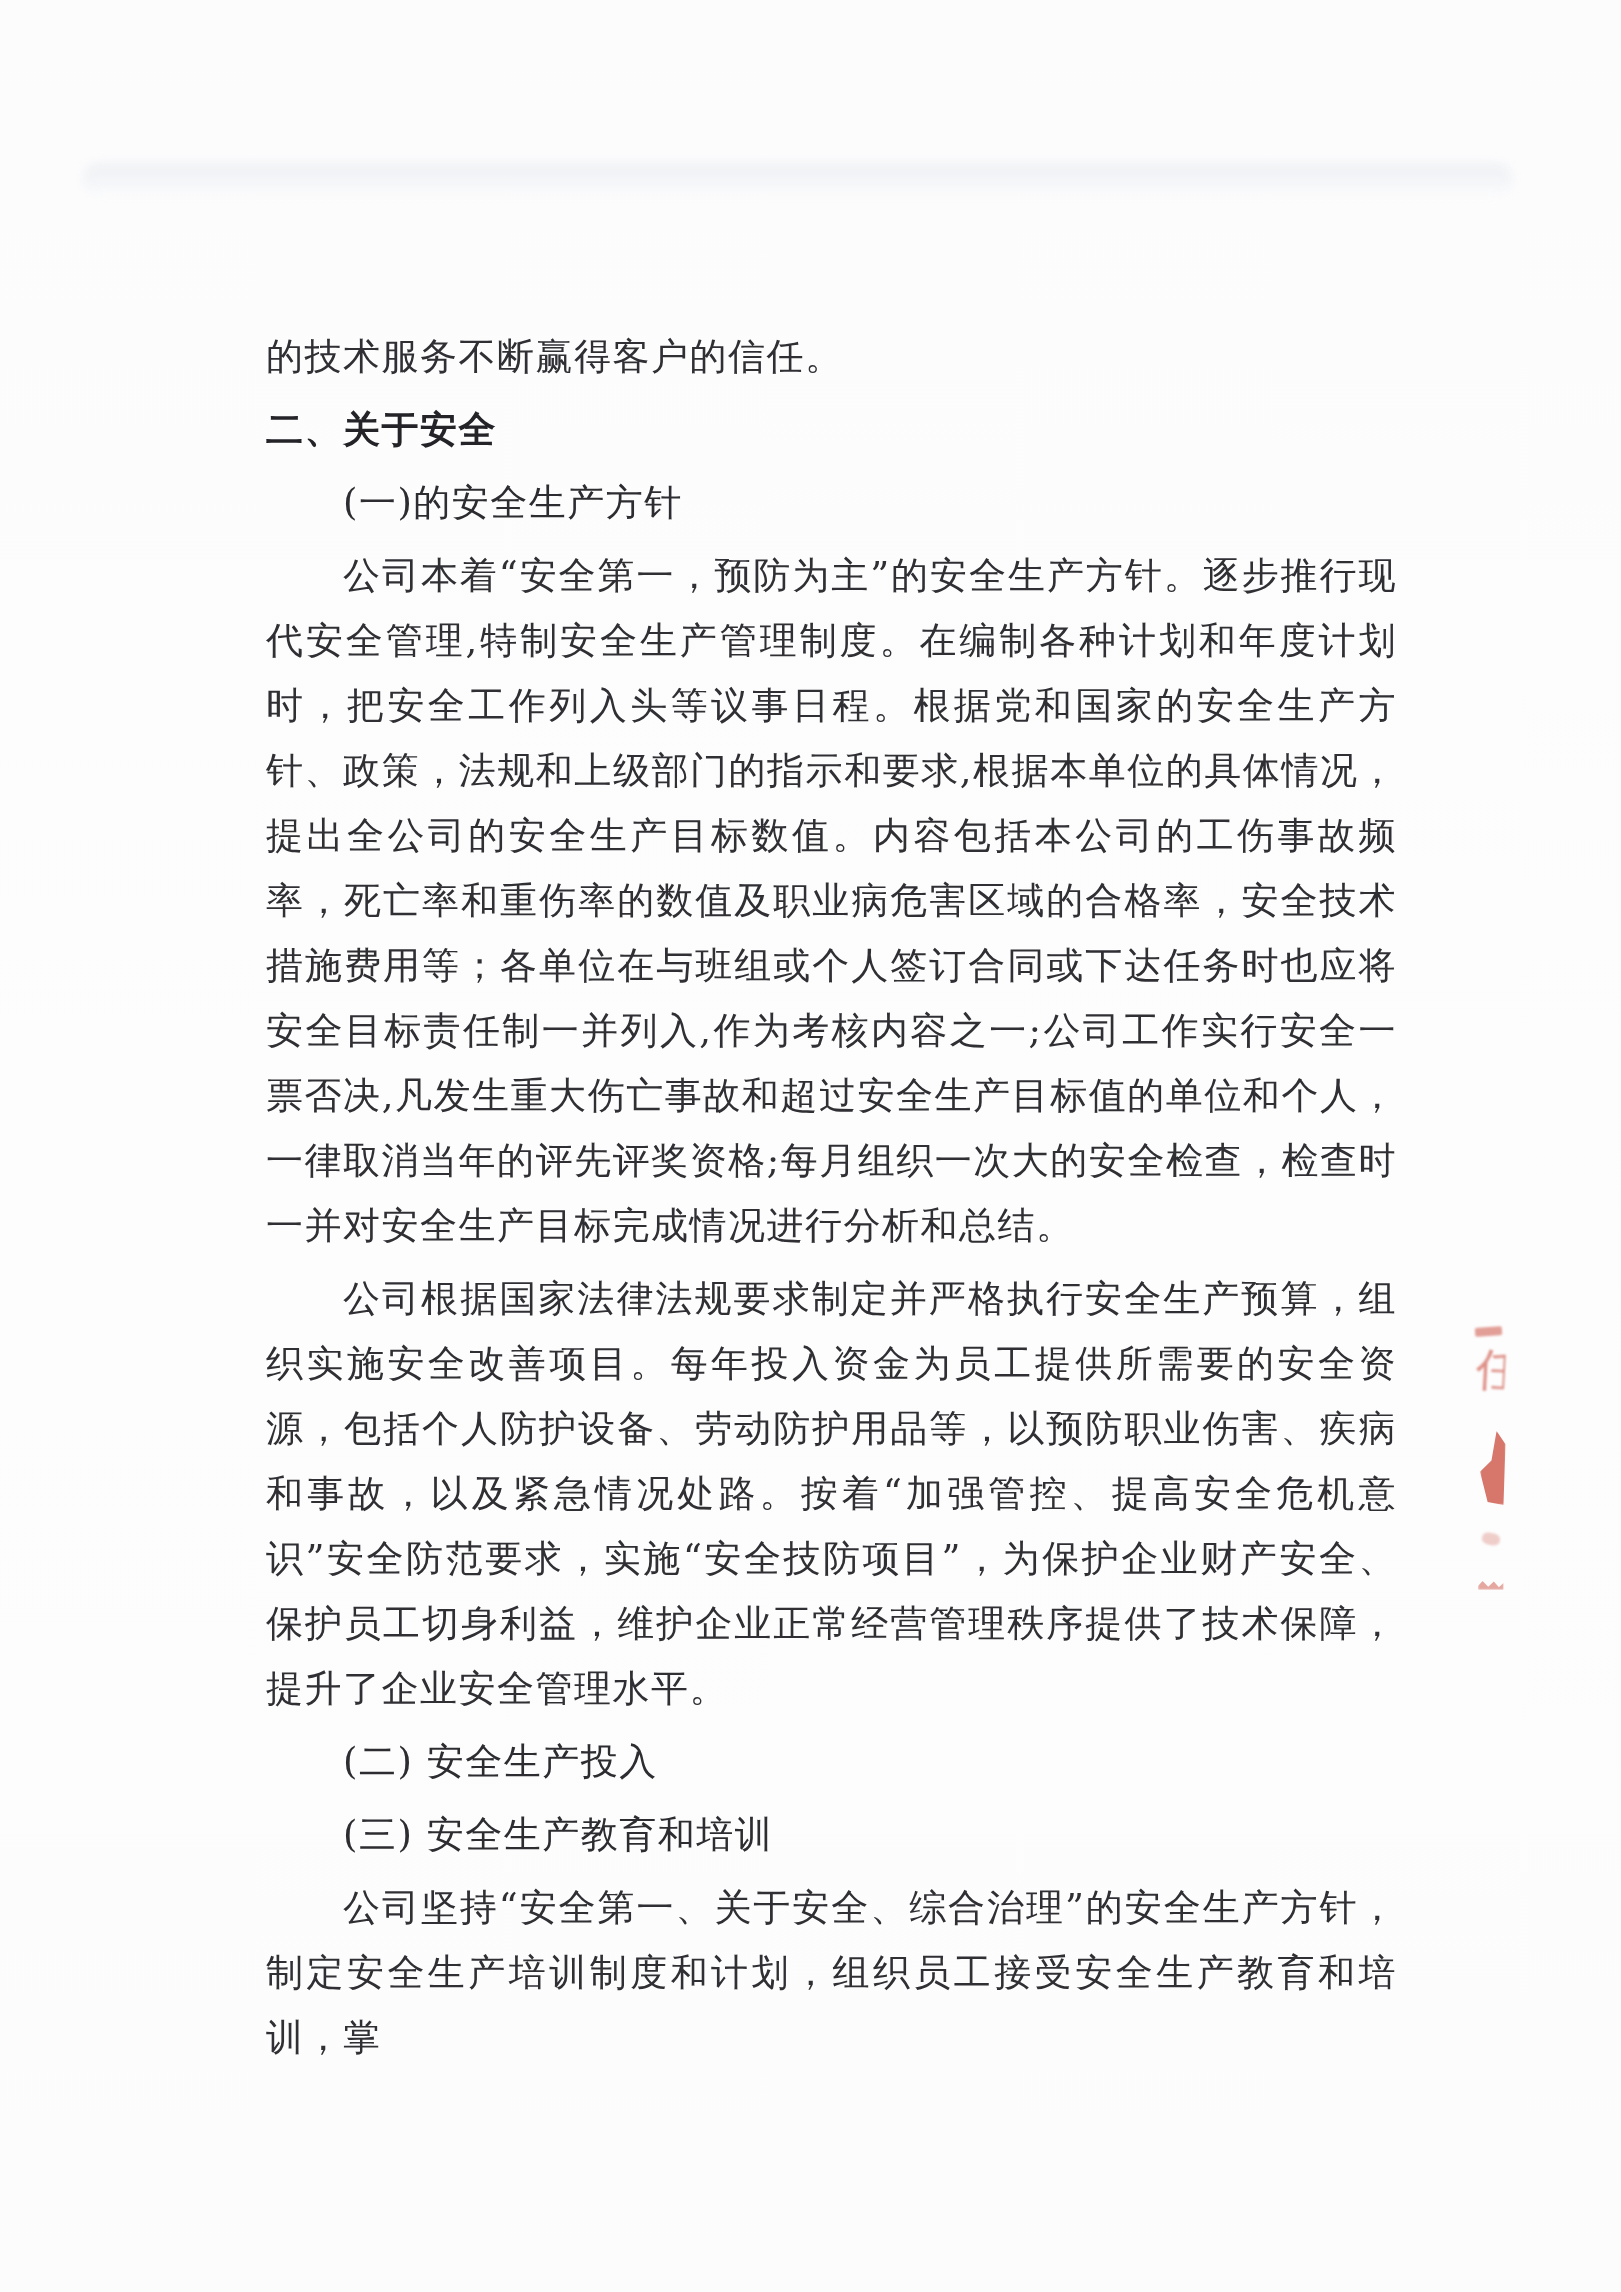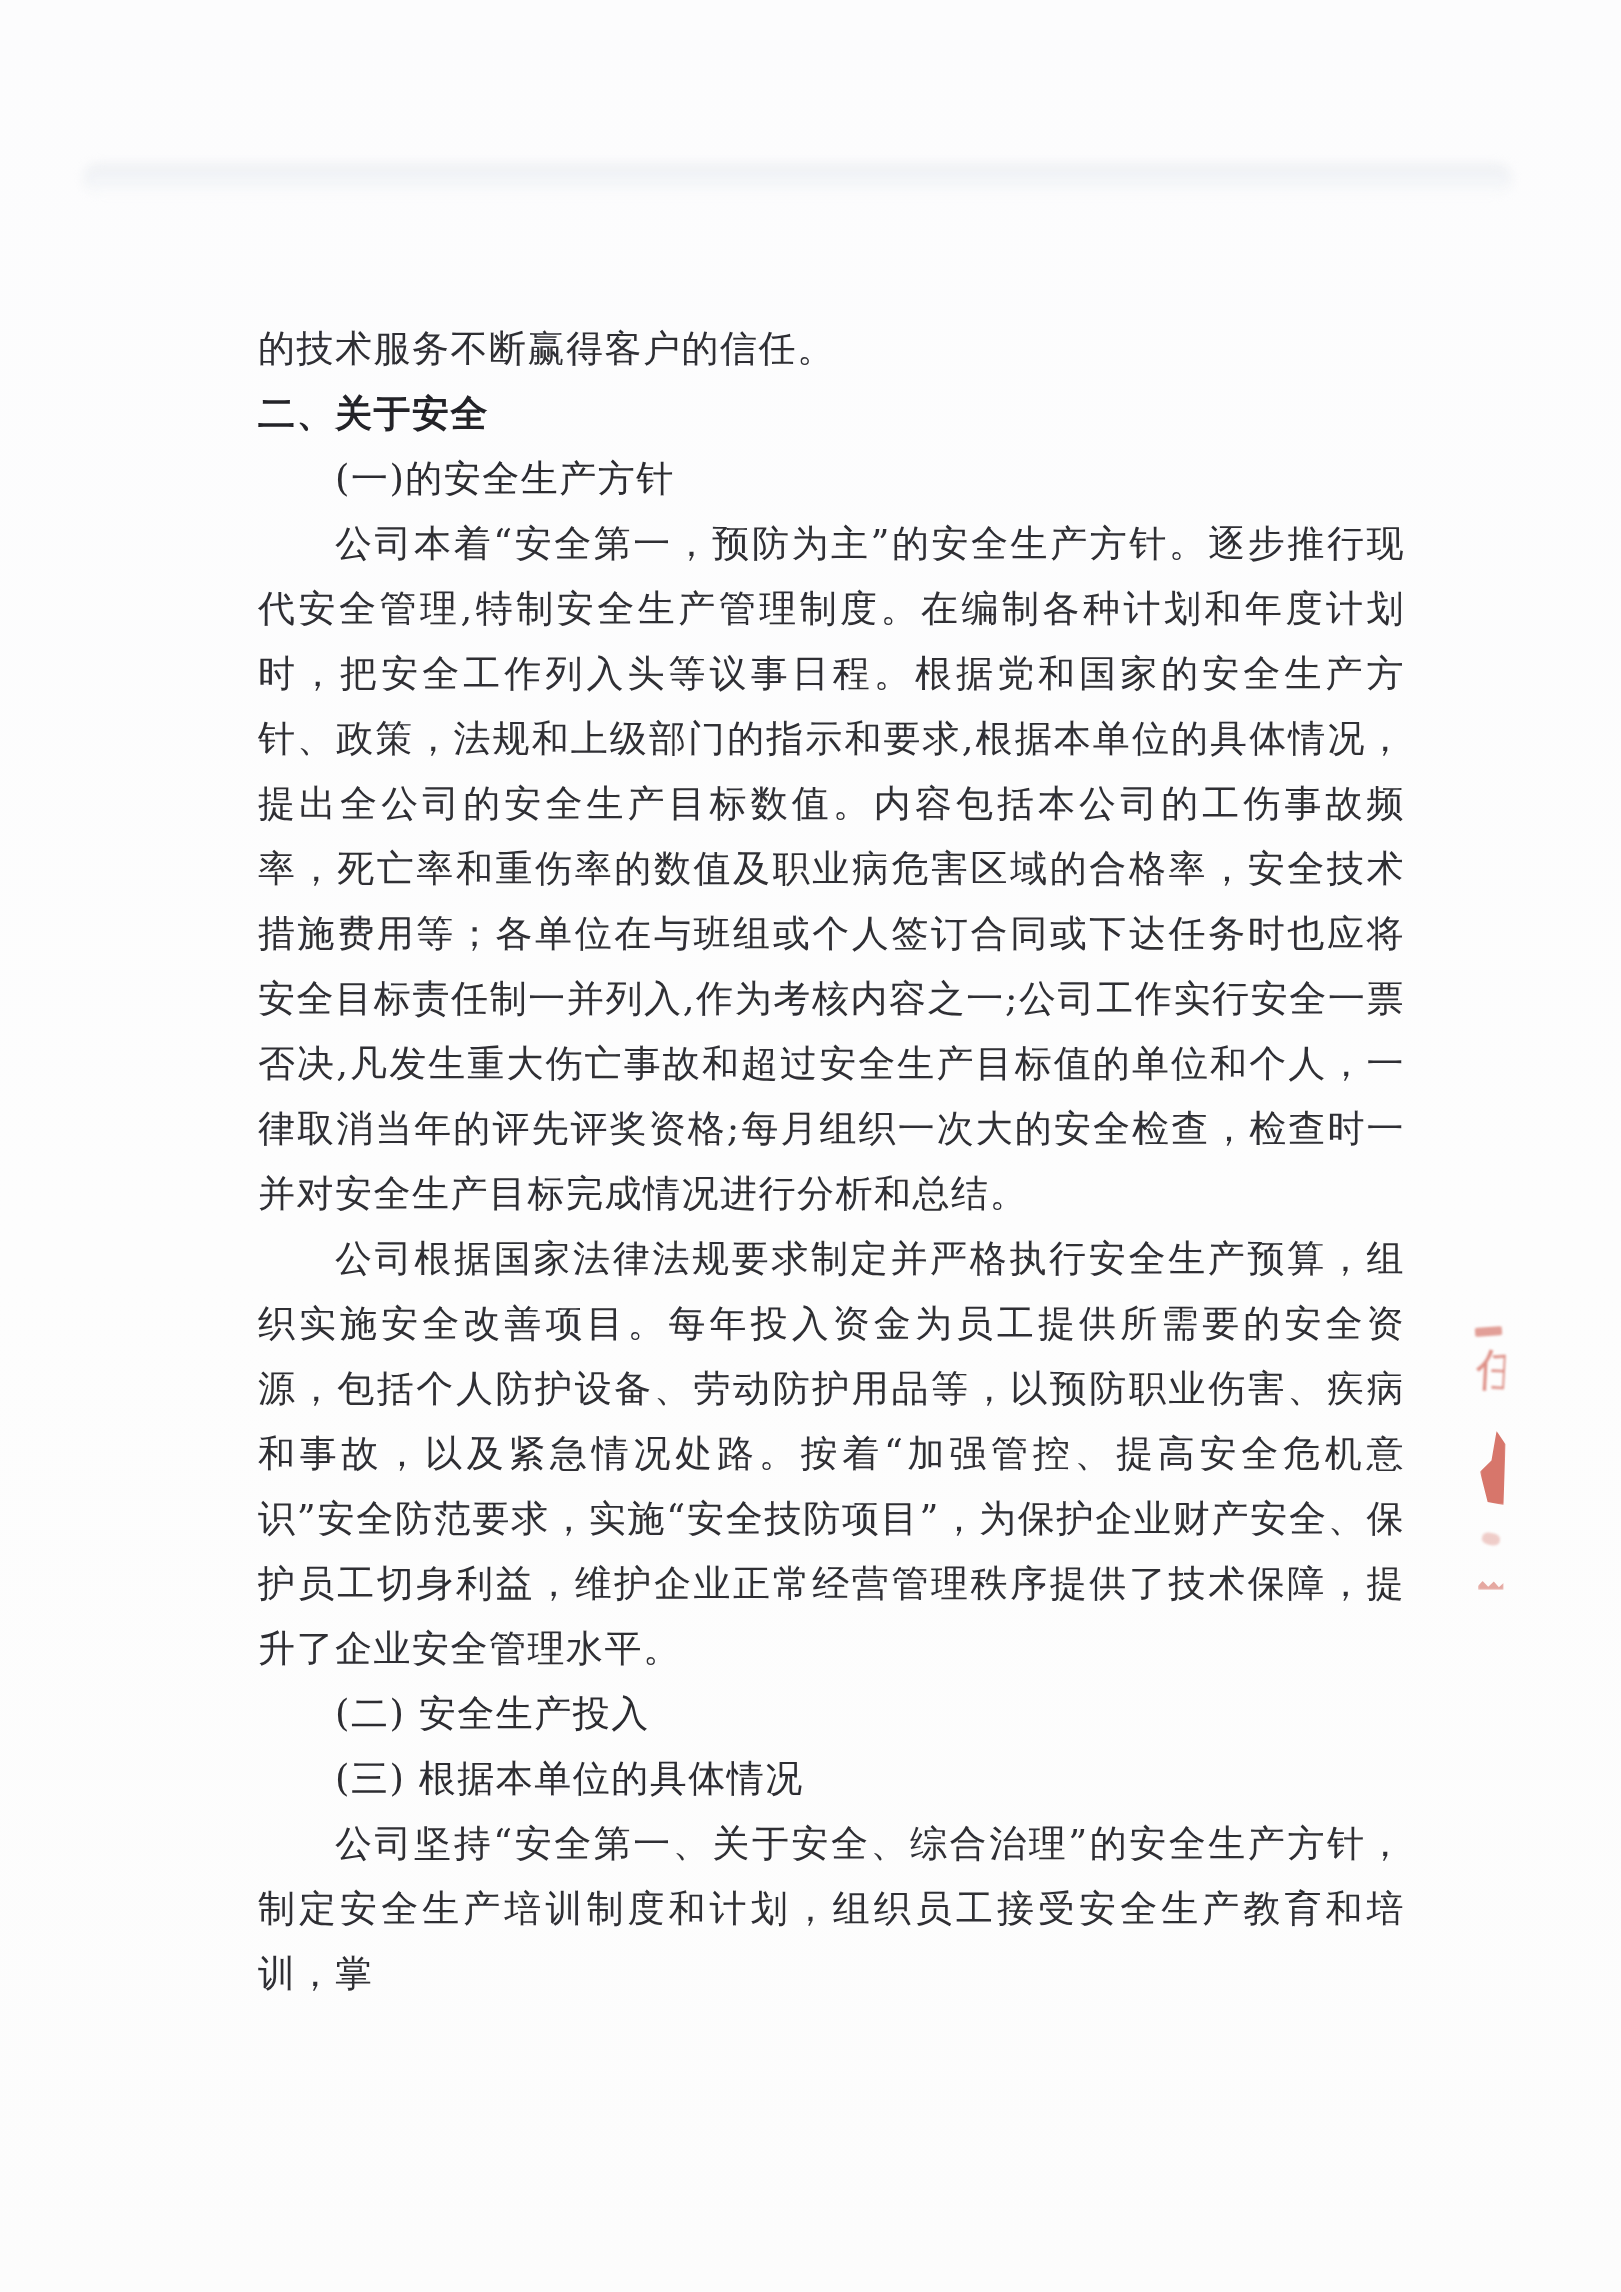--- a/index.html
+++ b/index.html
@@ -31,21 +31,21 @@
     left: 258px;
     top: 316px;
     width: 1147px;
     color: #2f2f34;
     font-size: 37px;
     line-height: 65px;
     letter-spacing: 1.5px;
   }
 
   .text-block {
-    margin: 0;
+    margin: 8px;
     text-align: justify;
     text-justify: inter-ideograph;
   }
   .text-block.indent { text-indent: 77px; }
 
   .block-h1 { font-weight: bold; color: #232328; }
   .block-h2 { color: #2c2c31; }
 
   
   .stamp-mark {
@@ -89,21 +89,21 @@
   <div class="scan-band"></div>
 
   <div class="content">
 
   <p class="text-block block-body">的技术服务不断赢得客户的信任。</p>
       <p class="text-block block-h1">二、关于安全</p>
       <p class="text-block block-h2 indent">(一)的安全生产方针</p>
       <p class="text-block block-p indent">公司本着“安全第一，预防为主”的安全生产方针。逐步推行现代安全管理,特制安全生产管理制度。在编制各种计划和年度计划时，把安全工作列入头等议事日程。根据党和国家的安全生产方针、政策，法规和上级部门的指示和要求,根据本单位的具体情况，提出全公司的安全生产目标数值。内容包括本公司的工伤事故频率，死亡率和重伤率的数值及职业病危害区域的合格率，安全技术措施费用等；各单位在与班组或个人签订合同或下达任务时也应将安全目标责任制一并列入,作为考核内容之一;公司工作实行安全一票否决,凡发生重大伤亡事故和超过安全生产目标值的单位和个人，一律取消当年的评先评奖资格;每月组织一次大的安全检查，检查时一并对安全生产目标完成情况进行分析和总结。</p>
       <p class="text-block block-p indent">公司根据国家法律法规要求制定并严格执行安全生产预算，组织实施安全改善项目。每年投入资金为员工提供所需要的安全资源，包括个人防护设备、劳动防护用品等，以预防职业伤害、疾病和事故，以及紧急情况处路。按着“加强管控、提高安全危机意识”安全防范要求，实施“安全技防项目”，为保护企业财产安全、保护员工切身利益，维护企业正常经营管理秩序提供了技术保障，提升了企业安全管理水平。</p>
       <p class="text-block block-h2 indent">(二) 安全生产投入</p>
-      <p class="text-block block-h2 indent">(三) 根据本单位的具体情况</p>
+      <p class="text-block block-h2 indent">(三) 安全生产教育和培训</p>
       <p class="text-block block-p indent">公司坚持“安全第一、关于安全、综合治理”的安全生产方针，制定安全生产培训制度和计划，组织员工接受安全生产教育和培训，掌</p>
     </div>
 
   <div>
     <span class="stamp-mark mark-a"></span>
     <span class="stamp-mark mark-b">任</span>
     <span class="stamp-mark mark-c"></span>
     <span class="stamp-mark mark-d"></span>
     <span class="stamp-mark mark-e"></span>
   </div>

